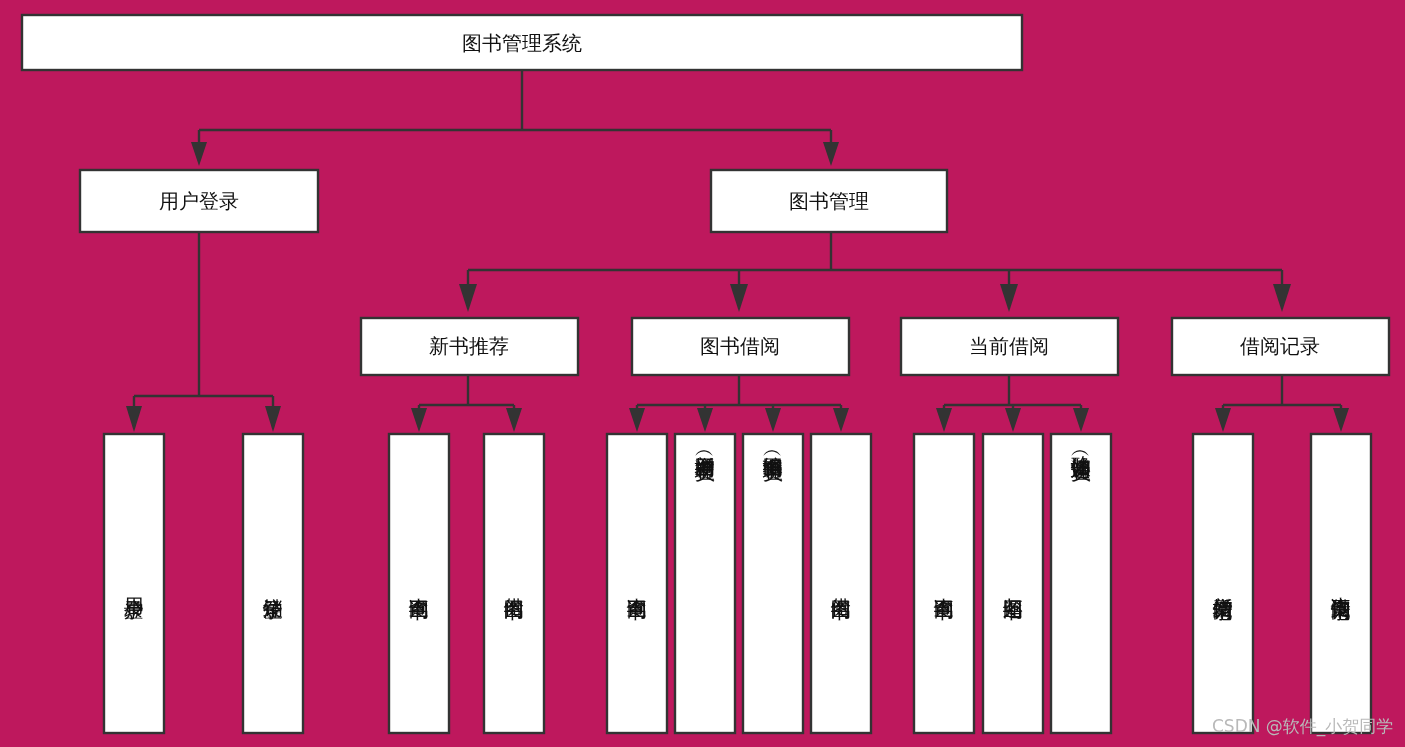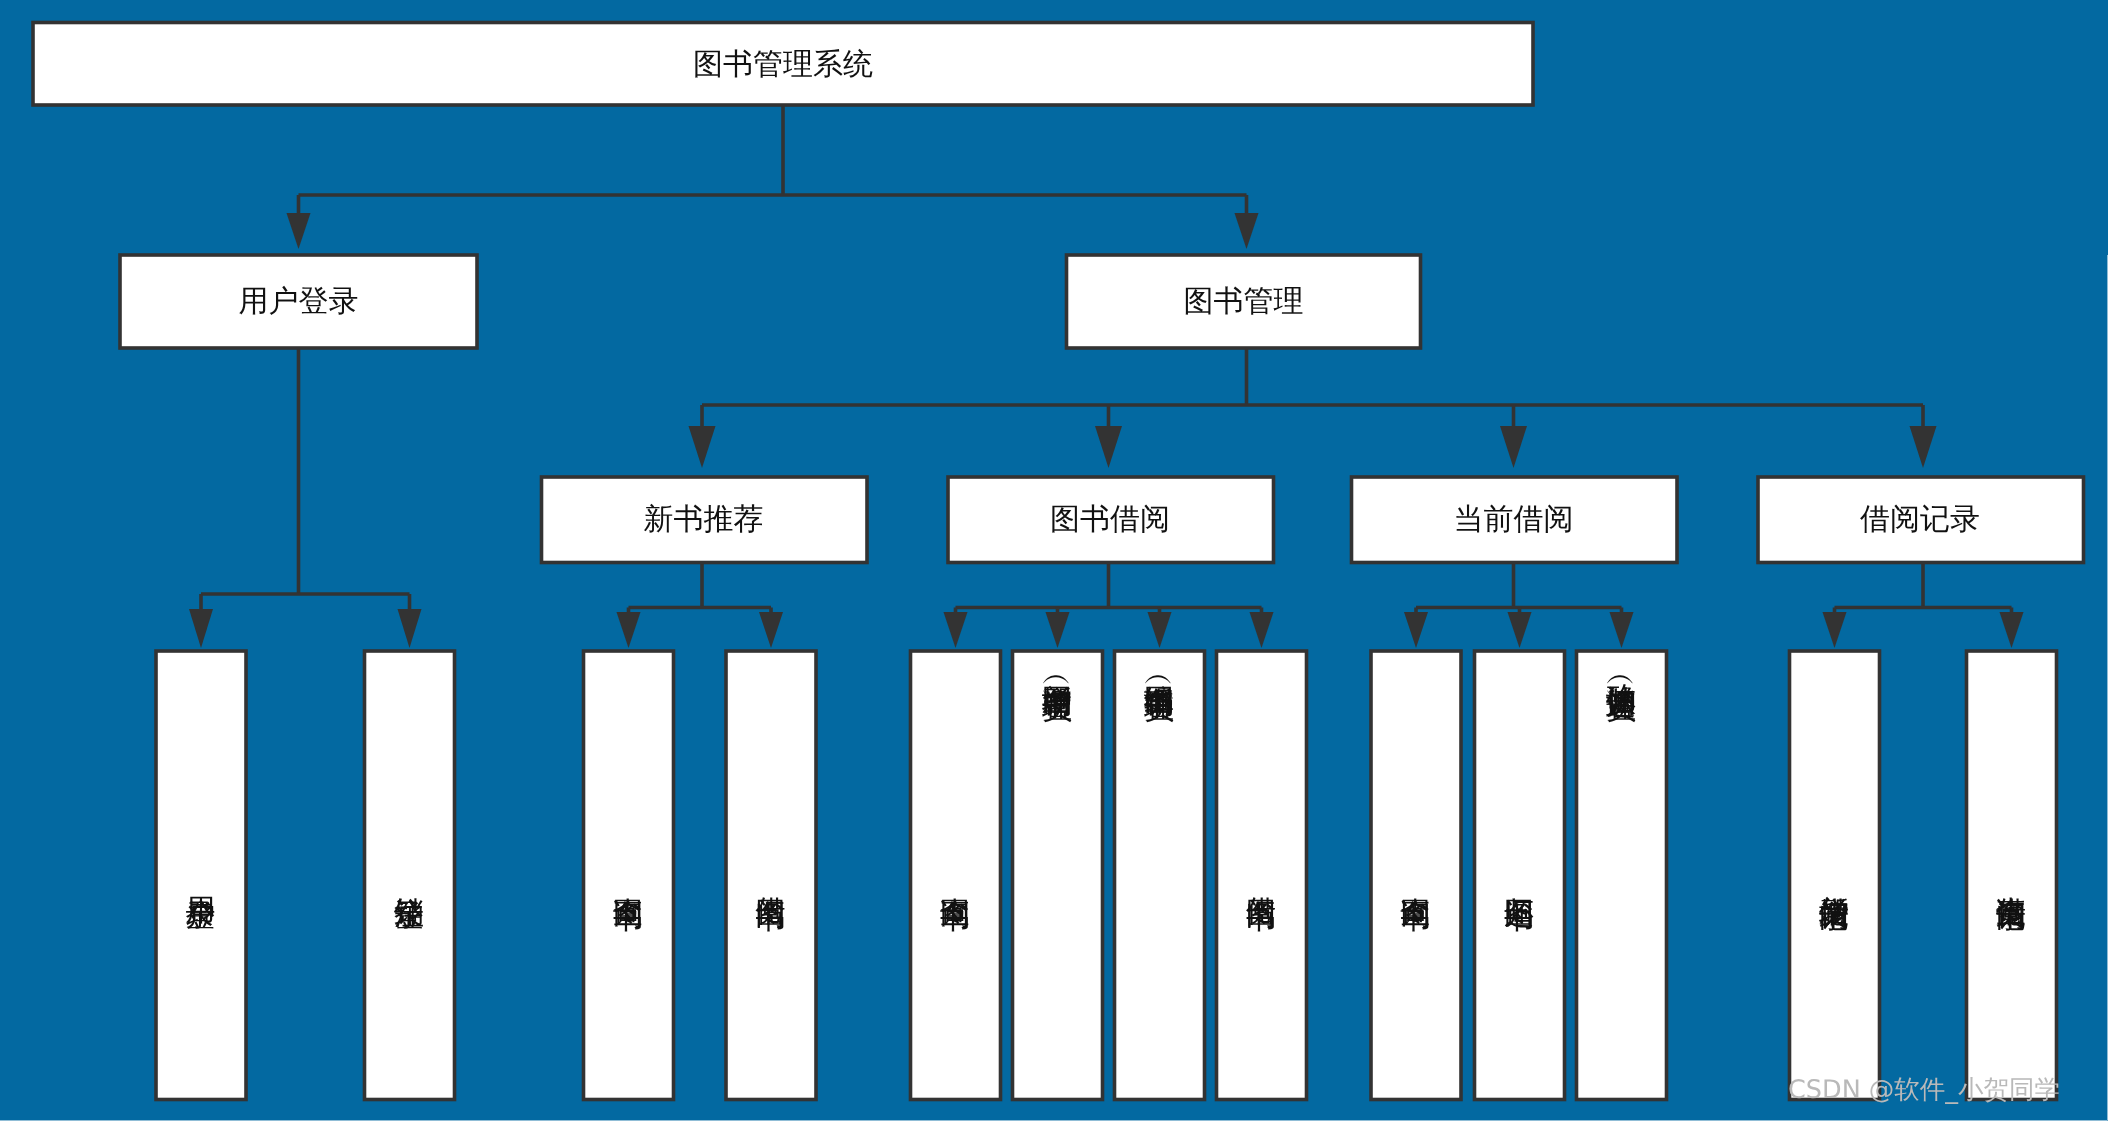--- a/index.html
+++ b/index.html
@@ -7,21 +7,21 @@
     padding: 0;
     background: #ffffff;
   }
   body {
     font-family: "DejaVu Sans", "Liberation Sans", sans-serif;
   }
   #diagram-root {
     position: relative;
     width: 1405px;
     height: 747px;
-    background: #0369a1;
+    background: #be185d;
     overflow: hidden;
   }
   svg.flow {
     position: absolute;
     left: 0;
     top: 0;
     width: 1405px;
     height: 747px;
     display: block;
   }
@@ -65,20 +65,21 @@
     white-space: nowrap;
     text-align: center;
   }
   .watermark {
     position: absolute;
     font-family: "DejaVu Sans", "Liberation Sans", sans-serif;
     font-size: 17px;
     color: #b9b9b9;
     white-space: nowrap;
     pointer-events: none;
+    margin-left: 20px;
   }
 </style>
 </head>
 <body>
 
 <div id="diagram-root">
 
   <svg class="flow" viewBox="0 0 1405 747" xmlns="http://www.w3.org/2000/svg">
 
     <g>

